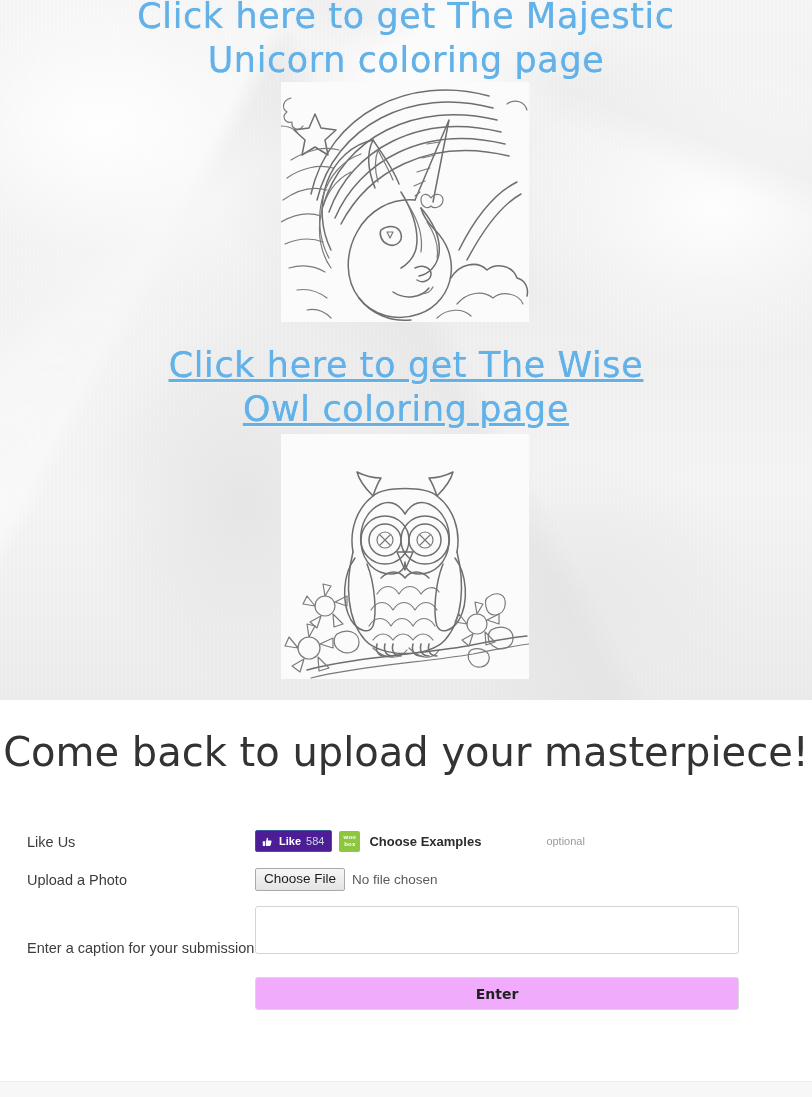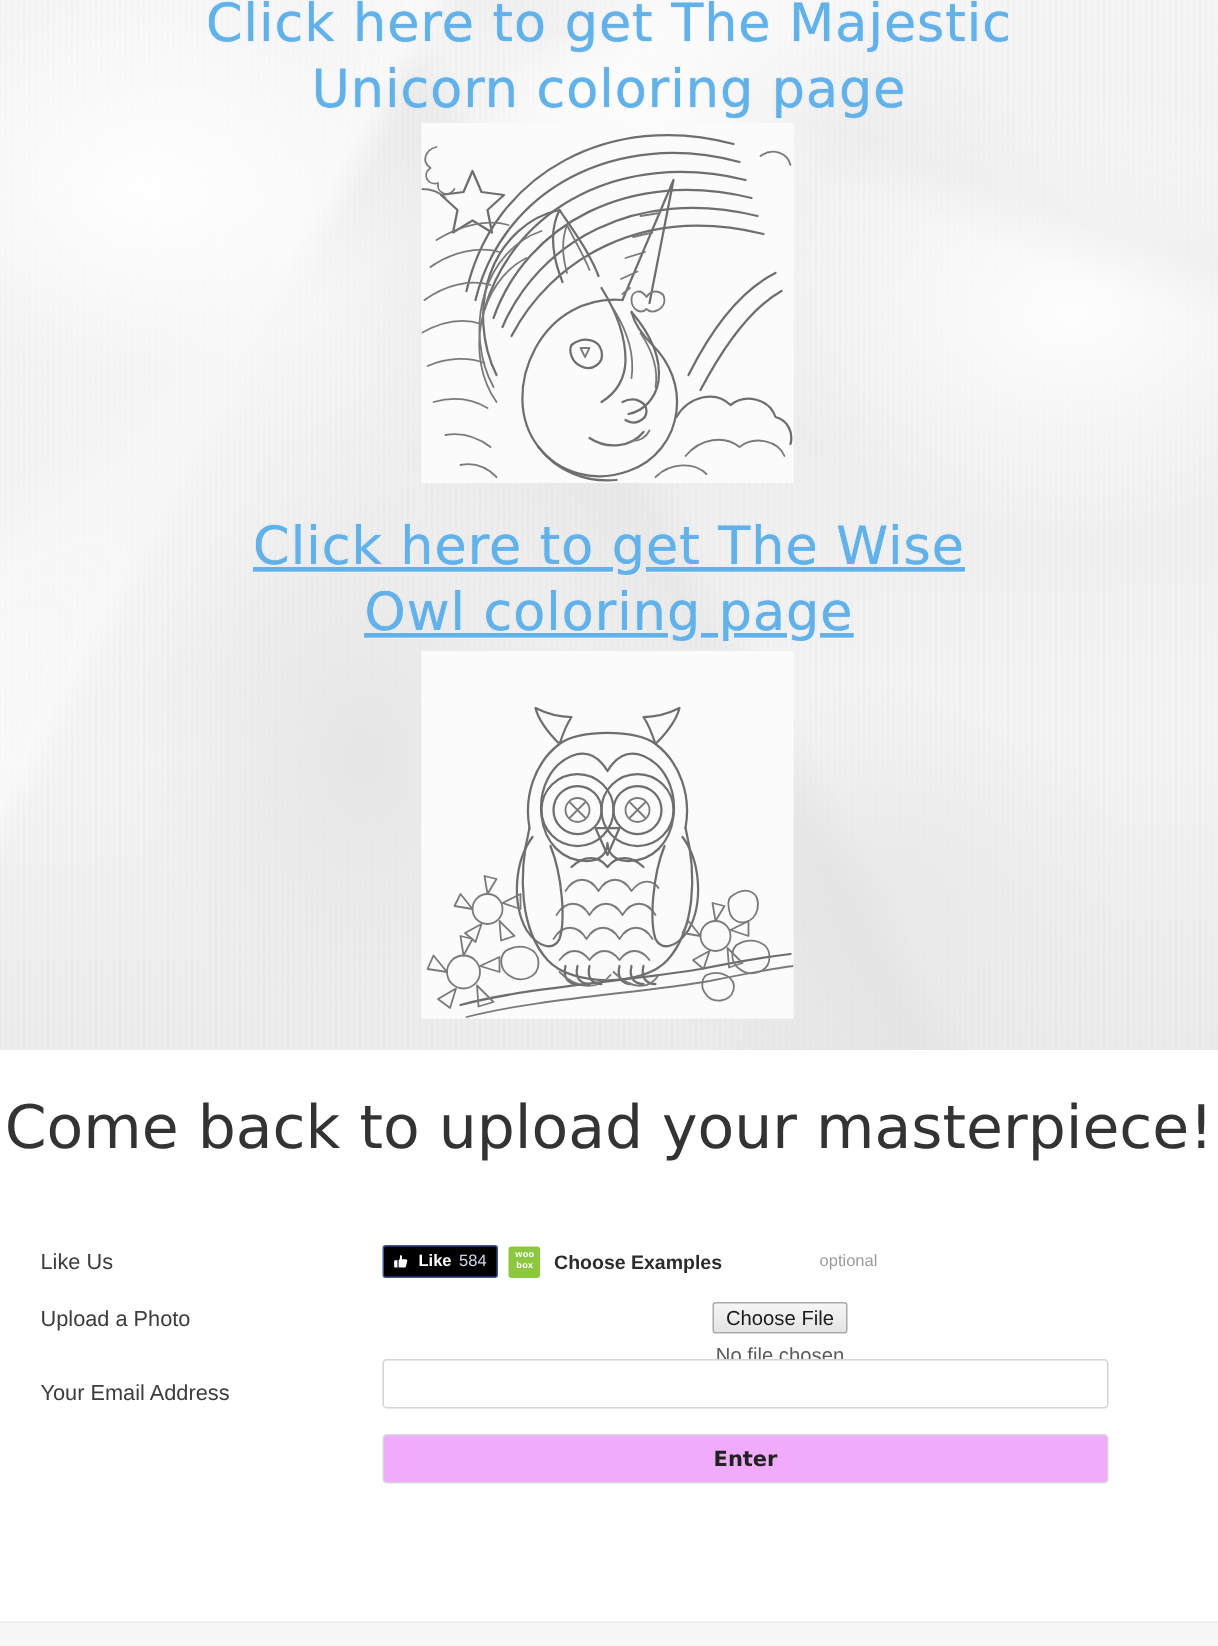--- a/index.html
+++ b/index.html
@@ -147,21 +147,21 @@
     align-items: center;
     gap: 7px;
     height: 22px;
   }
   .fb-like-btn {
     display: inline-flex;
     align-items: center;
     gap: 5px;
     height: 20px;
     padding: 0 7px 0 6px;
-    background: #000000;
+    background: #4c1d95;
     border: 1px solid #3b5998;
     border-radius: 2px;
     color: #ffffff;
     font-size: 11px;
     font-weight: 700;
     line-height: 20px;
     cursor: pointer;
     user-select: none;
   }
   .fb-like-btn .thumb-icon {
@@ -199,21 +199,20 @@
     color: #9b9b9b;
     margin-left: 58px;
   }
 
   
   .file-input-row {
     display: flex;
     align-items: center;
     gap: 7px;
     height: 22px;
-    flex-direction: column;
   }
   .choose-file-btn {
     height: 21px;
     padding: 0 8px;
     font-size: 13.5px;
     line-height: 19px;
     color: #1c1c1c;
     background: linear-gradient(#f6f6f6, #e4e4e4);
     border: 1px solid #aaaaaa;
     border-radius: 2px;
@@ -471,27 +470,27 @@
       <div class="form-row" id="row-upload">
         <div class="form-label">Upload a Photo</div>
         <div class="form-control">
           <div class="file-input-row">
             <span class="choose-file-btn">Choose File</span>
             <span class="file-name">No file chosen</span>
           </div>
         </div>
       </div>
 
-
-      <div class="form-row" id="row-email">
-        <div class="form-label">Your Email Address</div>
+      <div class="form-row" id="row-caption">
+        <div class="form-label">Enter a caption for your submission</div>
         <div class="form-control">
-          <input class="text-field" type="text" placeholder="" style="">
+          <textarea class="text-area" placeholder="" style=""></textarea>
         </div>
       </div>
+
 
       <div class="submit-row">
         <div class="submit-spacer"></div>
         <button class="enter-btn">Enter</button>
       </div>
 
     </div>
   </div>
 
   <div class="footer-band"></div>

